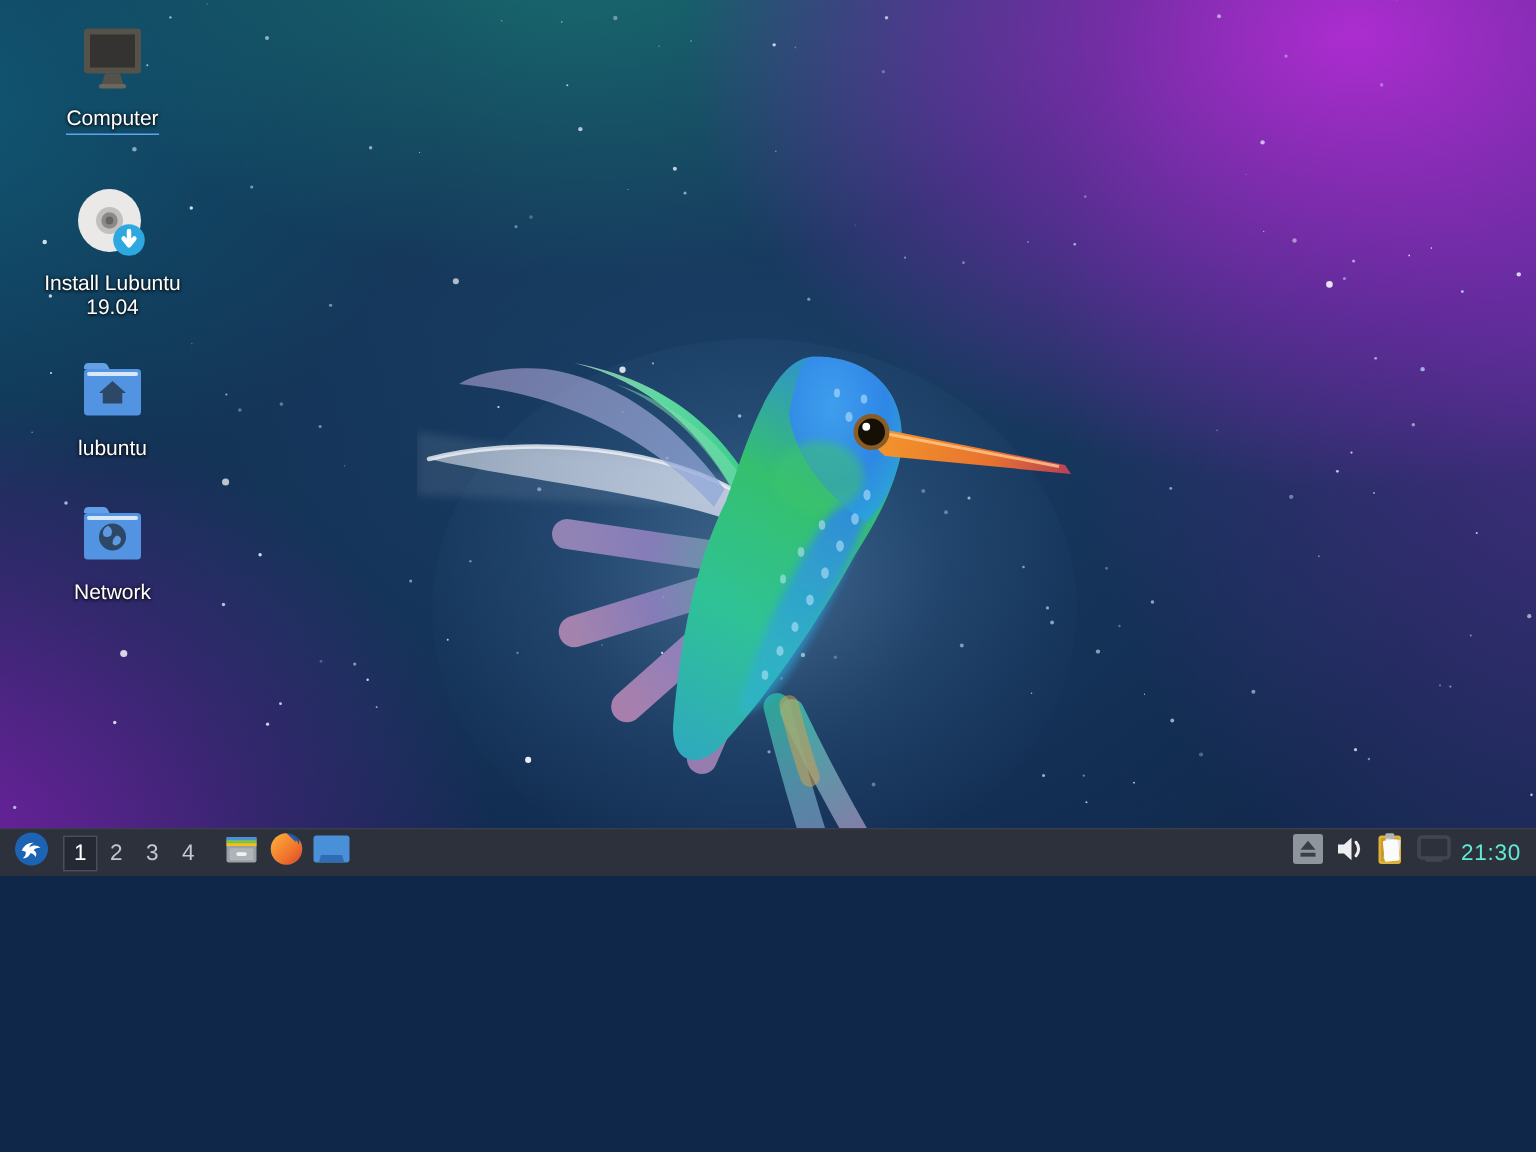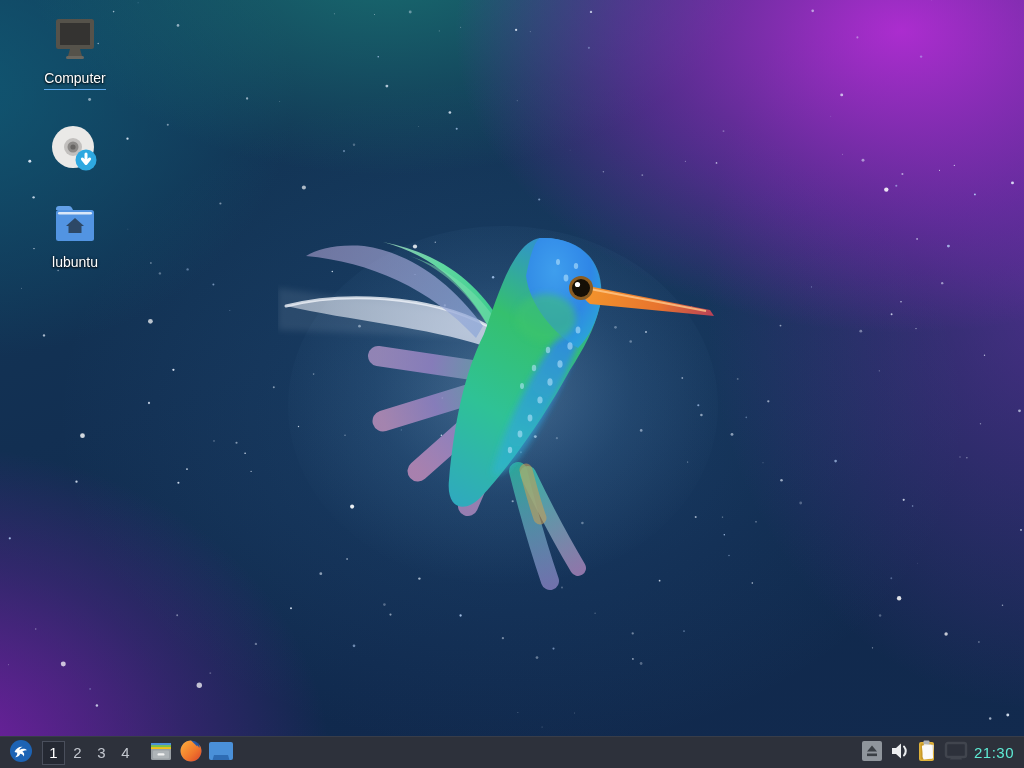--- a/index.html
+++ b/index.html
@@ -1,18 +1,18 @@
 <!DOCTYPE html>
 <html><head>
 <meta charset="utf-8">
 <style>
   * { margin:0; padding:0; box-sizing:border-box; }
   html,body { width:1024px; height:768px; overflow:hidden; background:#0f2749;
               font-family:"Liberation Sans", sans-serif; }
-  #desktop { position:relative; width:1024px; height:768px; overflow:hidden; }
+  #desktop { position:relative; width:1024px; height:584px; overflow:hidden; }
 
   
   #wallpaper { position:absolute; inset:0;
     background:
       radial-gradient(620px 420px at 88% 4%,  rgba(196,44,226,0.85), rgba(150,40,200,0.45) 45%, rgba(120,40,180,0) 72%),
       radial-gradient(500px 600px at 103% 38%, rgba(128,52,190,0.50), rgba(100,40,170,0) 70%),
       radial-gradient(560px 340px at 38% -6%,  rgba(26,122,118,0.80), rgba(20,100,110,0) 65%),
       radial-gradient(480px 380px at -4% 12%,  rgba(16,96,122,0.75), rgba(14,80,110,0) 70%),
       radial-gradient(560px 460px at -6% 100%, rgba(148,28,190,0.80), rgba(110,30,160,0.35) 45%, rgba(90,25,140,0) 70%),
       radial-gradient(700px 520px at 50% 54%,  rgba(70,150,210,0.18), rgba(40,100,160,0) 65%),
@@ -387,34 +387,48 @@
       <div class="glyph">
         <svg width="52" height="52" viewBox="0 0 52 52">
           <circle cx="24" cy="23" r="21" fill="#eae9e7"></circle>
           <circle cx="24" cy="23" r="9" fill="#c2c0be"></circle>
           <circle cx="24" cy="23" r="5.5" fill="#8c8a88"></circle>
           <circle cx="24" cy="23" r="2.6" fill="#676563"></circle>
           <circle cx="37" cy="36" r="10.5" fill="#2ea8e0"></circle>
           <path d="M37,30 L37,38 M33.4,35 L37,39.5 L40.6,35" stroke="#ffffff" stroke-width="3" fill="none" stroke-linecap="round" stroke-linejoin="round"></path>
         </svg>
       </div>
+      <span class="label">Install Lubuntu 19.04</span>
     </div>
 
     <div class="desk-icon di-home">
       <div class="glyph">
         <svg width="46" height="46" viewBox="0 0 46 46">
           <path d="M4,8 Q4,5 7,5 L17,5 Q19,5 20,7 L21,9 L4,9 Z" fill="#63a0e8"></path>
           <rect x="4" y="9" width="38" height="31" rx="2.5" fill="#5294e2"></rect>
           <rect x="6" y="11" width="34" height="2.6" rx="1.3" fill="#d9e7f8"></rect>
           <path d="M23,17 L32,25 L29.5,25 L29.5,32 L16.5,32 L16.5,25 L14,25 Z" fill="#2d4866"></path>
         </svg>
       </div>
       <span class="label">lubuntu</span>
     </div>
 
+    <div class="desk-icon di-network">
+      <div class="glyph">
+        <svg width="46" height="46" viewBox="0 0 46 46">
+          <path d="M4,8 Q4,5 7,5 L17,5 Q19,5 20,7 L21,9 L4,9 Z" fill="#63a0e8"></path>
+          <rect x="4" y="9" width="38" height="31" rx="2.5" fill="#5294e2"></rect>
+          <rect x="6" y="11" width="34" height="2.6" rx="1.3" fill="#d9e7f8"></rect>
+          <circle cx="23" cy="25" r="9" fill="#2d4866"></circle>
+          <path d="M20,17.5 Q24,20 22,24 Q19,26 17,24 Q15.5,20 20,17.5 Z" fill="#5f9ae0"></path>
+          <path d="M26,24 Q30,25 28,29 Q25,32 23,29.5 Q23,25.5 26,24 Z" fill="#5f9ae0"></path>
+        </svg>
+      </div>
+      <span class="label">Network</span>
+    </div>
 
   </div>
 
   <div id="taskbar">
 
     <div class="tb-btn" id="start-btn">
       <span>
         <svg width="24" height="24" viewBox="0 0 24 24">
           <circle cx="12" cy="12" r="11" fill="#1d63b4"></circle>
           <path d="M5.5,13 C7,9.5 10,7.5 13.5,7.8 C11.5,8.6 10.6,9.8 10.5,11 C13,9.2 16,9.4 18,11.2 C15.6,11 14.2,11.8 13.4,12.8 C15.2,13.6 15.6,15.4 14.8,17.4 C13.9,15.6 12.8,14.8 11.2,14.8 C10.6,16.8 8.6,18.2 6.2,18.2 C7.8,16.8 8.4,15.6 8.2,13.8 Z" fill="#ffffff"></path>

